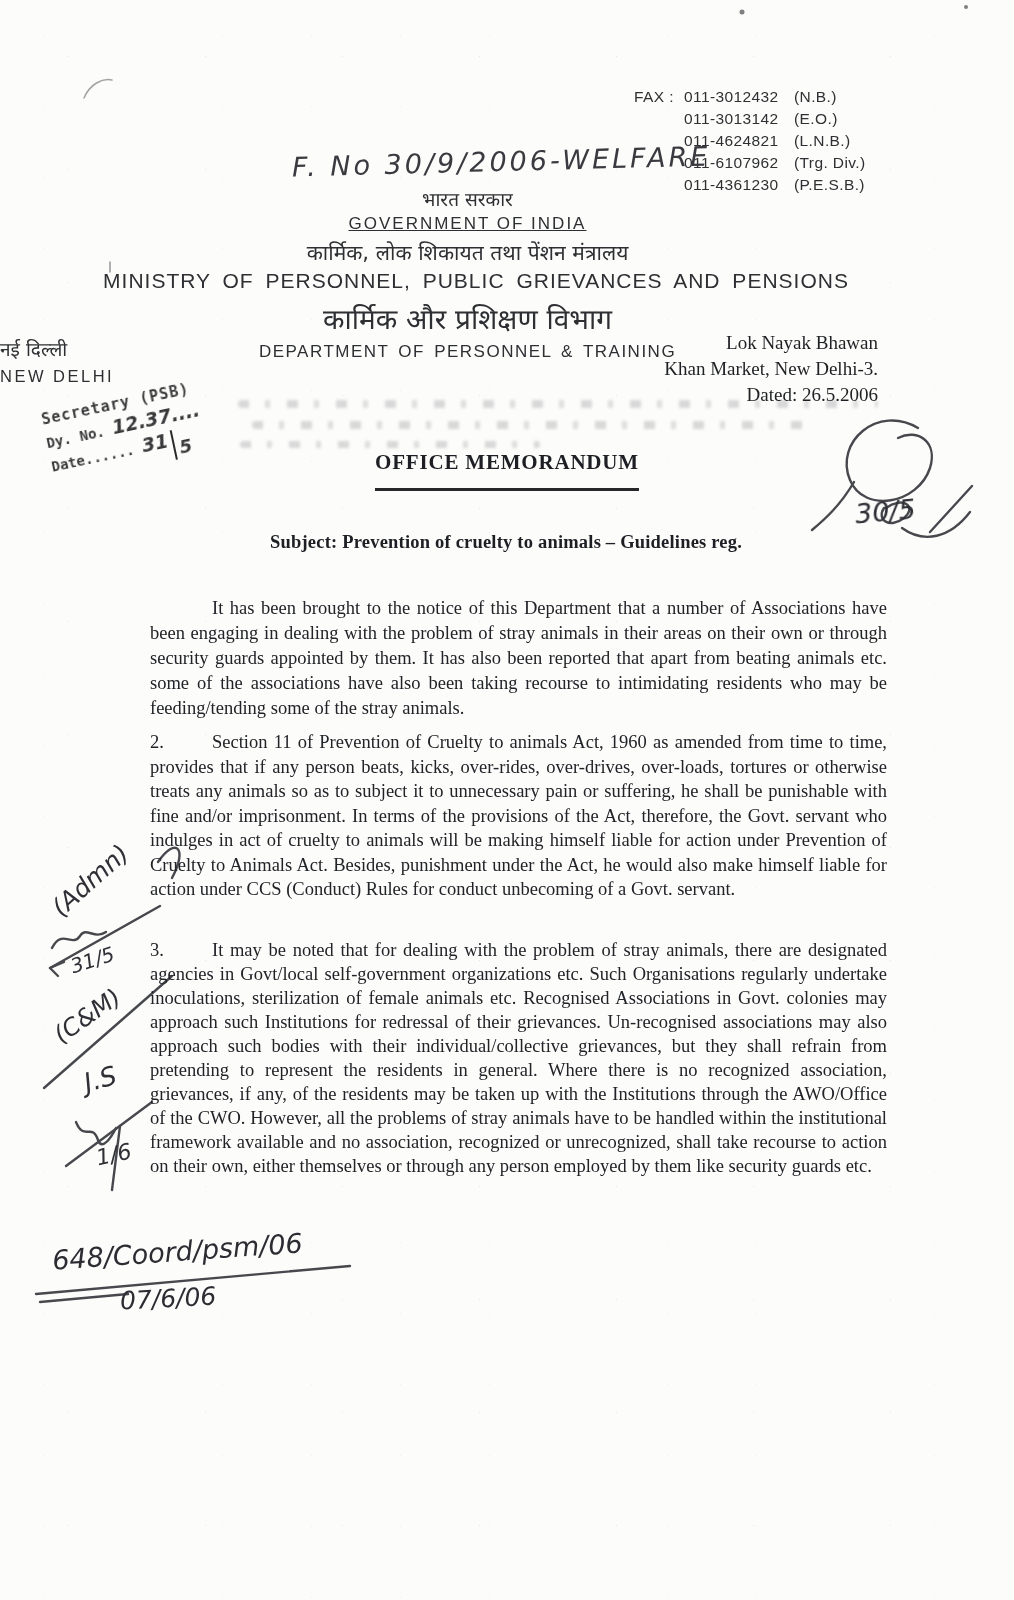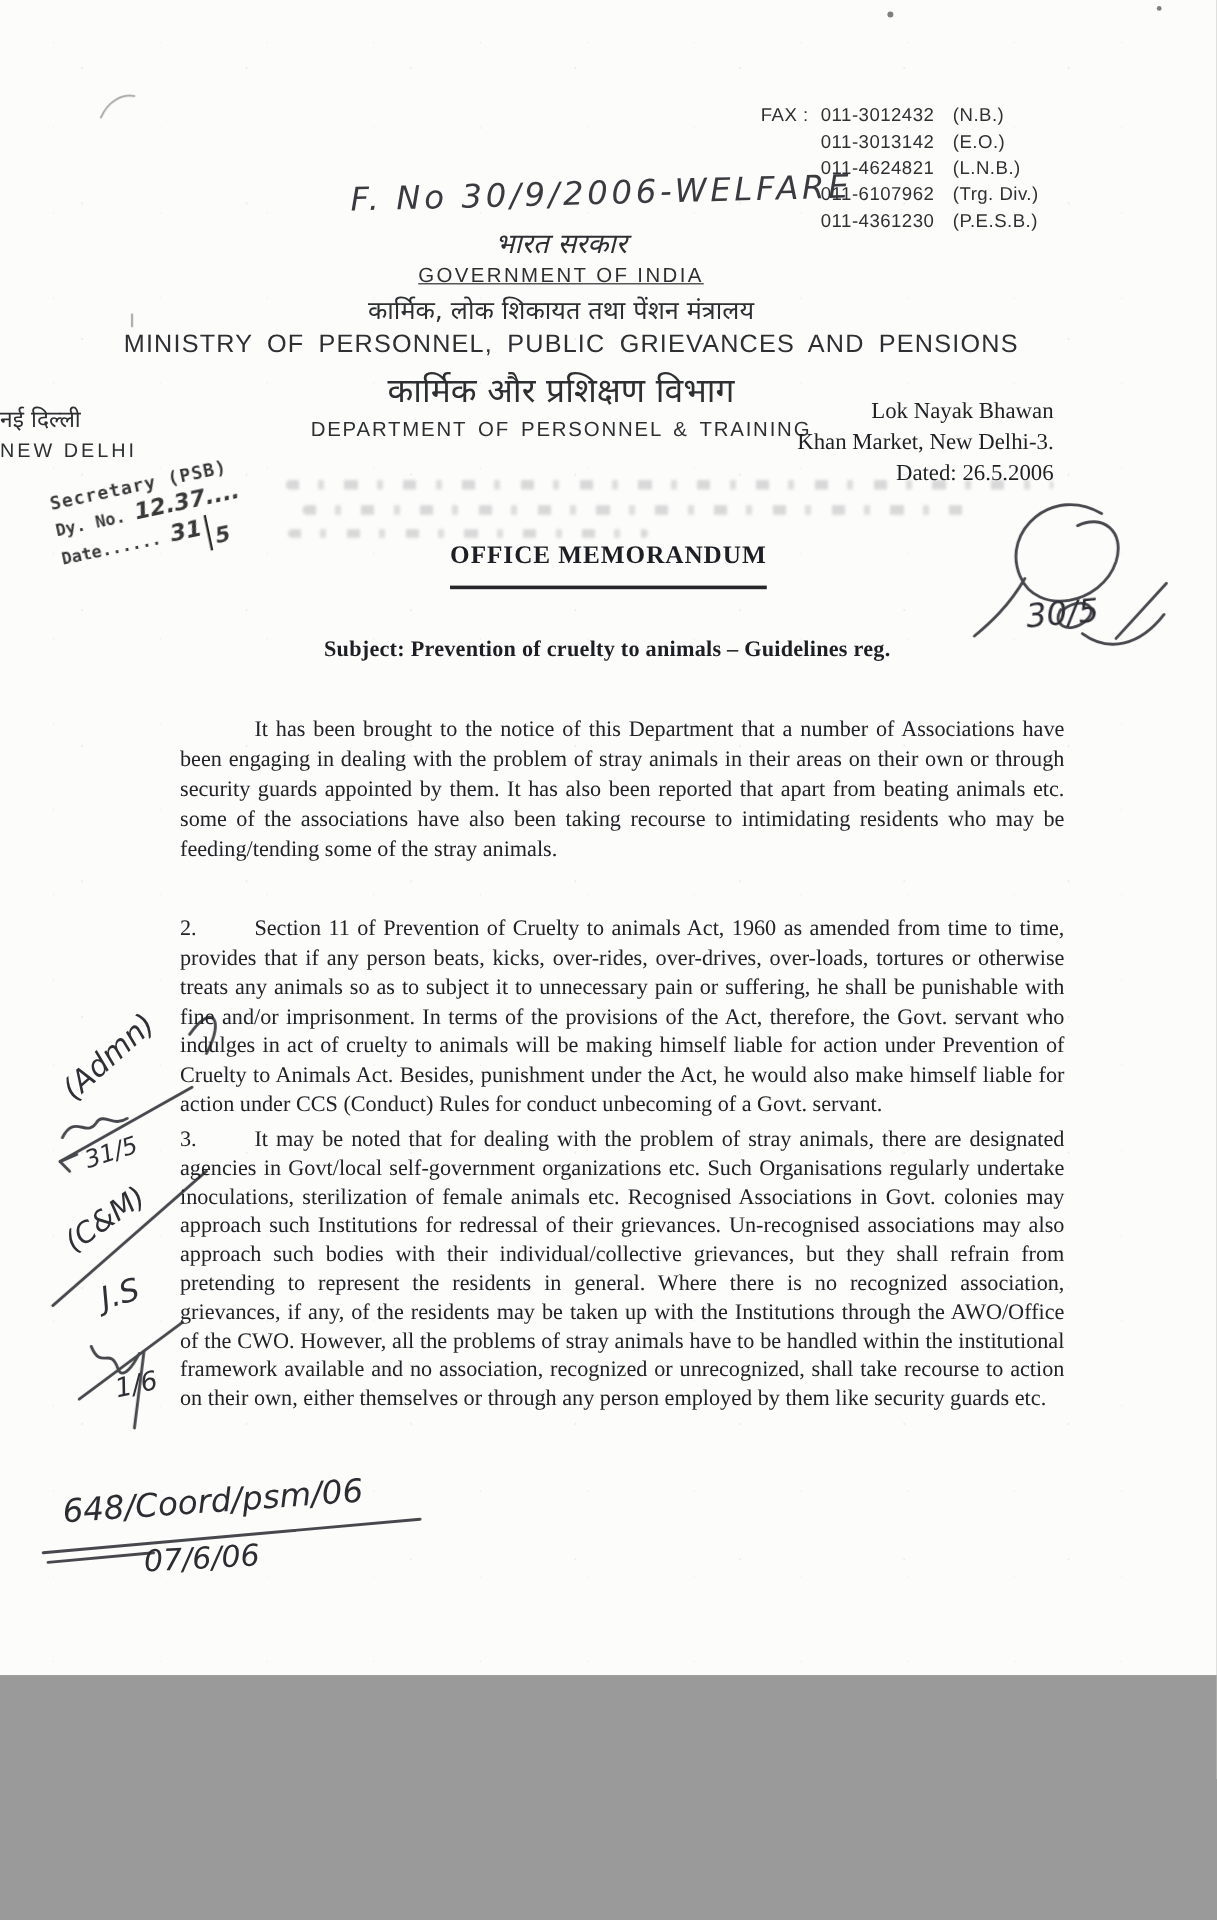--- a/index.html
+++ b/index.html
@@ -1,18 +1,18 @@
 <!DOCTYPE html>
 <html><head>
 <meta charset="utf-8">
 <style>
   * { box-sizing: border-box; }
   body { margin: 0; background: #9a9a9a; }
   .page {
-    position: relative; width: 1014px; height: 1396px; overflow: hidden;
+    position: relative; width: 1014px; height: 1600px; overflow: hidden;
     background-color: #fcfcfa;
     background-image:
       radial-gradient(circle, rgba(90,90,95,0.13) 0.6px, transparent 1px),
       radial-gradient(circle, rgba(120,120,125,0.10) 0.5px, transparent 0.9px);
     background-size: 137px 113px, 89px 71px;
     font-family: "Liberation Serif", serif;
     color: #222328;
   }
   svg.strokes { position: absolute; left: 0; top: 0; pointer-events: none; }
 
@@ -23,21 +23,21 @@
   .fnumber { display: inline-block; width: 110px; }
 
   
   .hand { font-family: "DejaVu Sans", sans-serif; font-style: italic; color: #3a3a40; }
   .fno { position: absolute; left: 292px; top: 146px; font-size: 27px; letter-spacing: 3px; transform: rotate(-1.5deg); }
 
   
   .hdr { position: absolute; left: 0; top: 186px; width: 935px; text-align: center; color: #2e2f33; }
   .hdr .hi { font-family: "DejaVu Sans", "Liberation Sans", sans-serif; }
   .hdr .en { font-family: "Liberation Sans", sans-serif; }
-  .h1 { font-size: 23px; margin-bottom: 2px; font-style: italic; }
+  .h1 { font-size: 19px; margin-bottom: 2px; }
   .h2 { font-size: 17px; letter-spacing: 2px; margin-bottom: 4px; text-decoration: underline; }
   .h3 { font-size: 21px; margin-bottom: 3px; }
   .h4 { font-size: 21px; letter-spacing: 1px; word-spacing: 5px; margin-bottom: 6px; padding-left: 17px; }
   .h5 { font-size: 28px; margin-bottom: 5px; }
   .h6 { font-size: 17px; letter-spacing: 1.5px; word-spacing: 3px; }
   .citypair { position: absolute; left: 0; top: 336px; width: 830px; text-align: left; color: #2e2f33; }
   .c1 { font-family: "DejaVu Sans", "Liberation Sans", sans-serif; font-size: 19px; margin-bottom: 5px; }
   .c2 { font-family: "Liberation Sans", sans-serif; font-size: 16.5px; letter-spacing: 2.5px; }
 
   
@@ -56,21 +56,21 @@
   .memo-title span { font-weight: 700; font-size: 21px; letter-spacing: 0.8px; border-bottom: 3px solid #26262b; padding-bottom: 14px; color: #1e1f24; }
 
   .sig-date { position: absolute; left: 855px; top: 496px; font-size: 27px; transform: rotate(-5deg); color: #2e2e36; }
 
   
   .subject { position: absolute; left: 270px; top: 532px; font-weight: 700; font-size: 18.5px; color: #1e1f24; letter-spacing: 0.2px; }
 
   
   .para { position: absolute; left: 150px; width: 737px; text-align: justify; font-size: 18.5px; color: #222328; }
   .p1 { top: 596px; line-height: 25px; text-indent: 62px; }
-  .p2 { top: 730px; line-height: 24.5px; margin-top: 32px; }
+  .p2 { top: 730px; line-height: 24.5px; }
   .p3 { top: 938px; line-height: 24px; }
   .pnum { display: inline-block; width: 62px; }
 
   
   .mnote { position: absolute; font-family: "DejaVu Sans", sans-serif; font-style: italic; color: #2f2f36; }
   .m1 { left: 44px; top: 866px; font-size: 25px; transform: rotate(-42deg); }
   .m2 { left: 70px; top: 948px; font-size: 20px; transform: rotate(-18deg); }
   .m3 { left: 50px; top: 1002px; font-size: 24px; transform: rotate(-35deg); }
   .m4 { left: 84px; top: 1064px; font-size: 26px; transform: rotate(-16deg); }
   .m5 { left: 96px; top: 1142px; font-size: 22px; transform: rotate(-12deg); }

